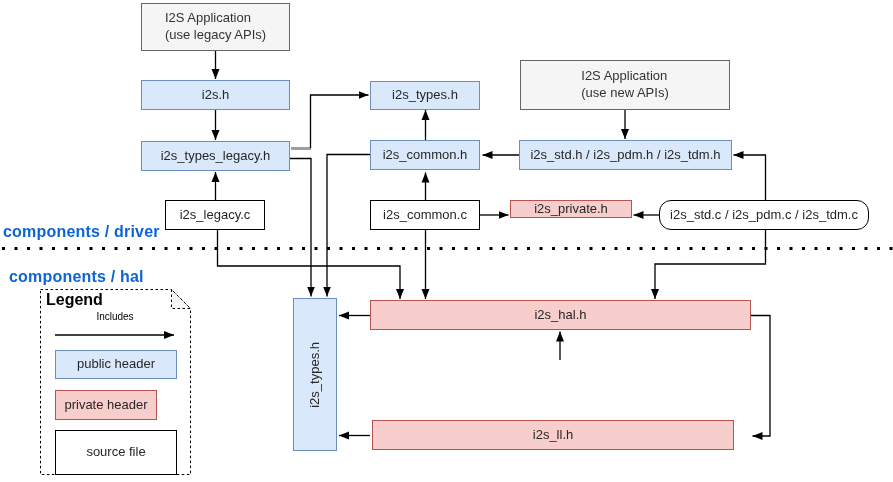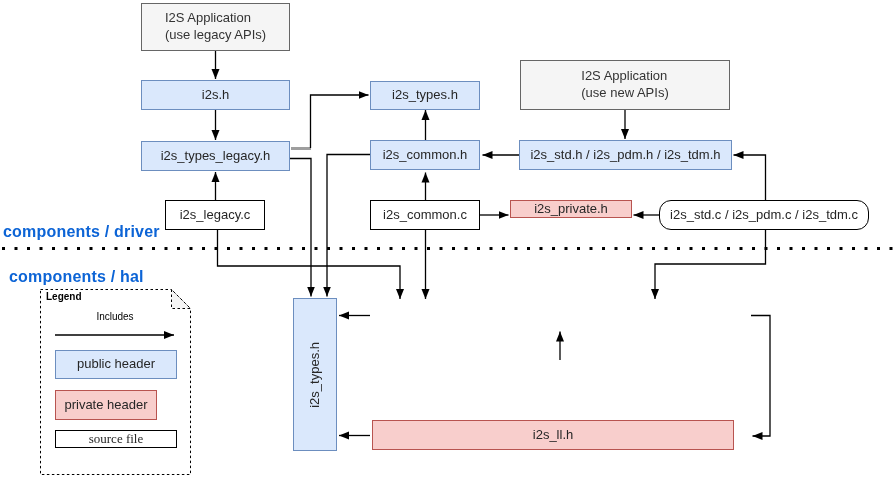--- a/index.html
+++ b/index.html
@@ -19,21 +19,21 @@
   .node.white{background:#ffffff;border:1px solid #000000;}
   .node .lines{display:flex;flex-direction:column;}
   .vertical-label{
     writing-mode:vertical-rl;transform:rotate(180deg);
     white-space:nowrap;font-size:13px;
   }
   .section-label{
     position:absolute;font-size:16px;font-weight:bold;color:#0c64d6;
     white-space:nowrap;letter-spacing:0.2px;
   }
-  .legend-title{position:absolute;left:46px;top:291px;font-size:10px;font-weight:bold;color:#000;}
+  .legend-title{position:absolute;left:46px;top:291px;font-size:16px;font-weight:bold;color:#000;}
   .legend-includes{position:absolute;left:60px;top:311px;width:110px;text-align:center;font-size:10px;color:#000;}
 </style>
 </head>
 <body>
 
 <div id="canvas">
 
   <svg id="edges" viewBox="0 0 893 482" xmlns="http://www.w3.org/2000/svg">
     <defs>
       <marker id="arr" markerWidth="11" markerHeight="9" refX="10" refY="4.5" orient="auto" markerUnits="userSpaceOnUse">
@@ -125,24 +125,25 @@
   <div class="node blue" style="left:519px;top:140px;width:213px;height:30px;">i2s_std.h / i2s_pdm.h / i2s_tdm.h</div>
 
   <div class="node pink" style="left:510px;top:200px;width:122px;height:18px;">i2s_private.h</div>
 
   <div class="node white" style="left:659px;top:200px;width:210px;height:30px;border-radius:12px;">i2s_std.c / i2s_pdm.c / i2s_tdm.c</div>
 
   <div class="node blue" style="left:293px;top:298px;width:44px;height:153px;">
     <span class="vertical-label">i2s_types.h</span>
   </div>
 
+  <div class="node pink" style="left:370px;top:300px;width:381px;height:30px;">i2s_hal.h</div>
 
 
   <div class="node pink" style="left:372px;top:420px;width:362px;height:30px;">i2s_ll.h</div>
 
   <div class="legend-title">Legend</div>
   <div class="legend-includes">Includes</div>
 
   <div class="node blue" style="left:55px;top:350px;width:122px;height:29px;">public header</div>
   <div class="node pink" style="left:55px;top:390px;width:102px;height:30px;">private header</div>
-  <div class="node white" style="left:55px;top:430px;width:122px;height:18px;font-family:Liberation Serif, serif;">source file</div>
+  <div class="node white" style="left:55px;top:430px;width:122px;height:45px;">source file</div>
 
 </div>
 
 </body></html>

